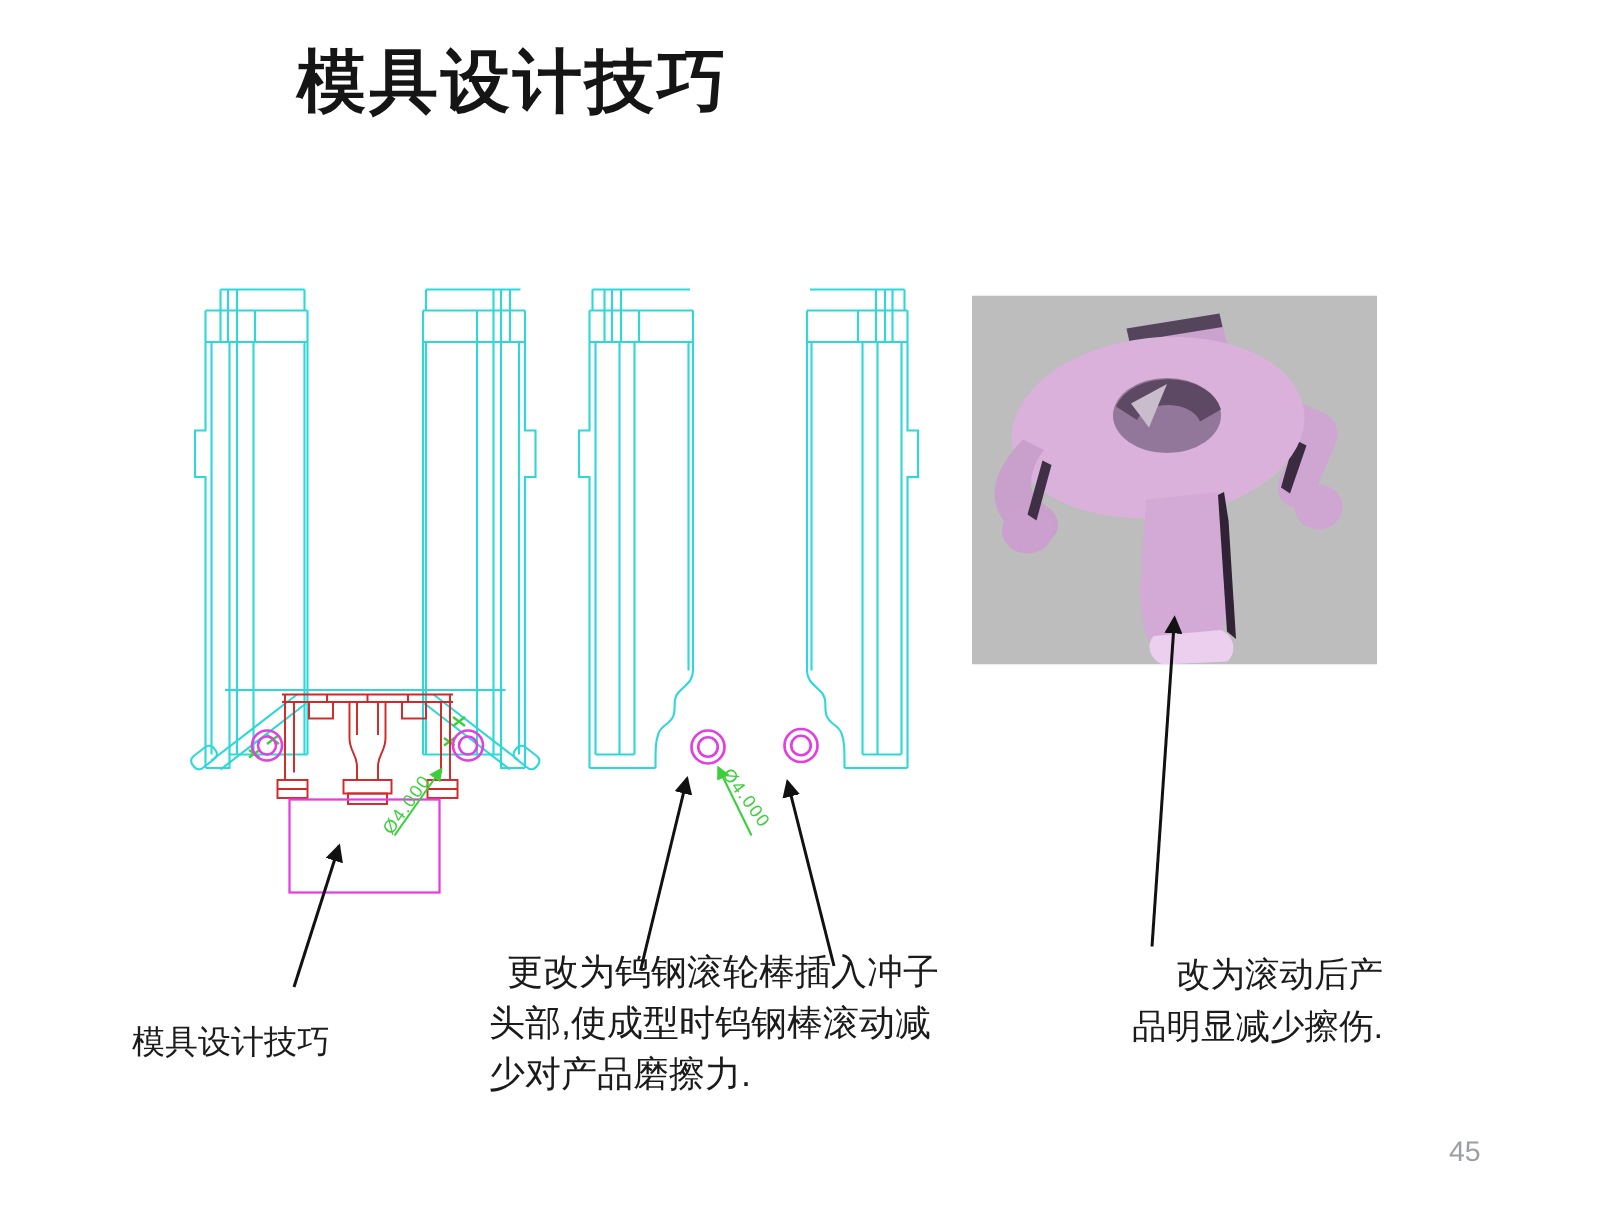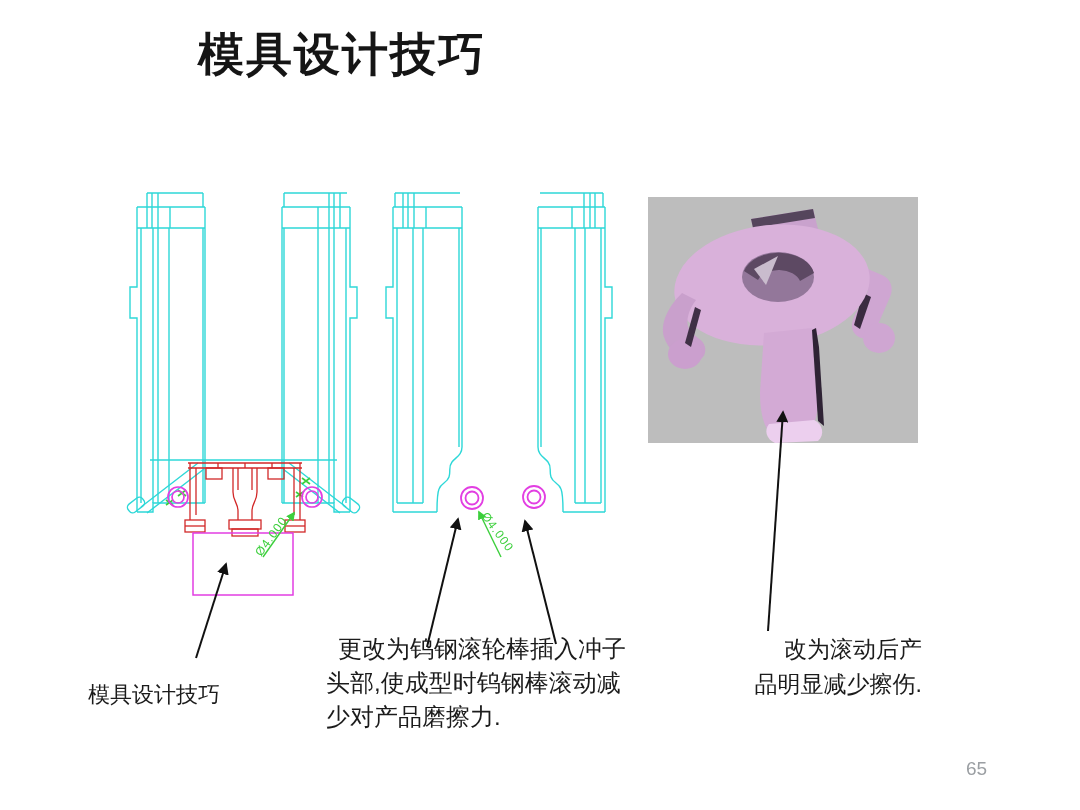--- a/index.html
+++ b/index.html
@@ -169,15 +169,15 @@
 
   <div class="note note-left">模具设计技巧</div>
 
   <div class="note note-mid">更改为钨钢滚轮棒插入冲子头部,使成型时钨钢棒滚动减少对产品磨擦力.</div>
 
   <div class="note note-right">
     <div>改为滚动后产</div>
     <div>品明显减少擦伤.</div>
   </div>
 
-  <div class="pagenum">65</div>
+  <div class="pagenum">45</div>
 
 </div>
 
 </body></html>

